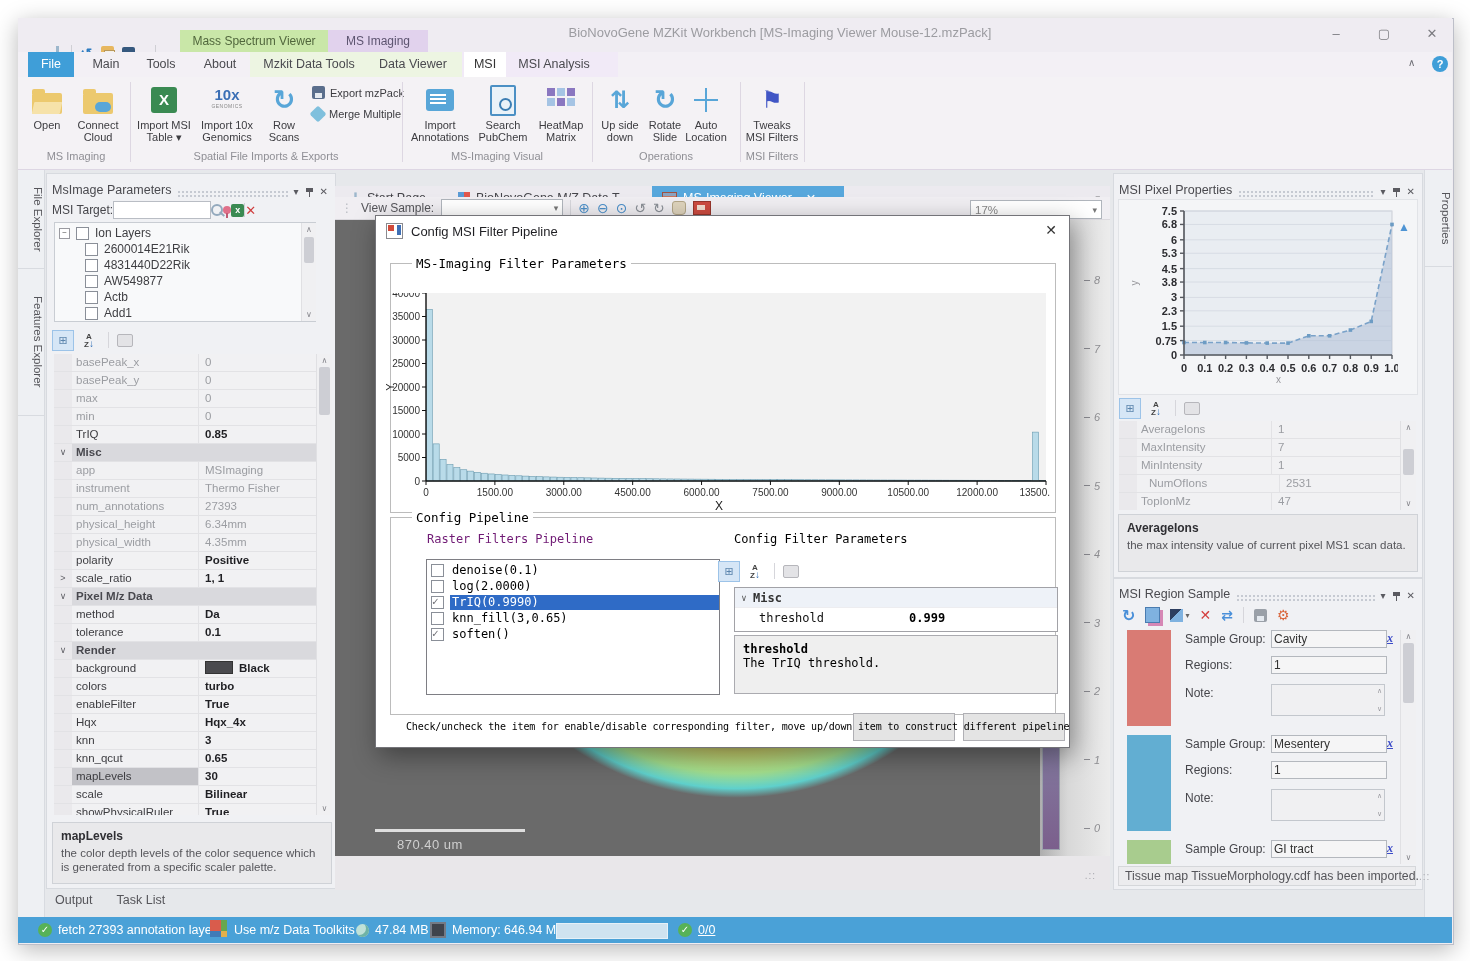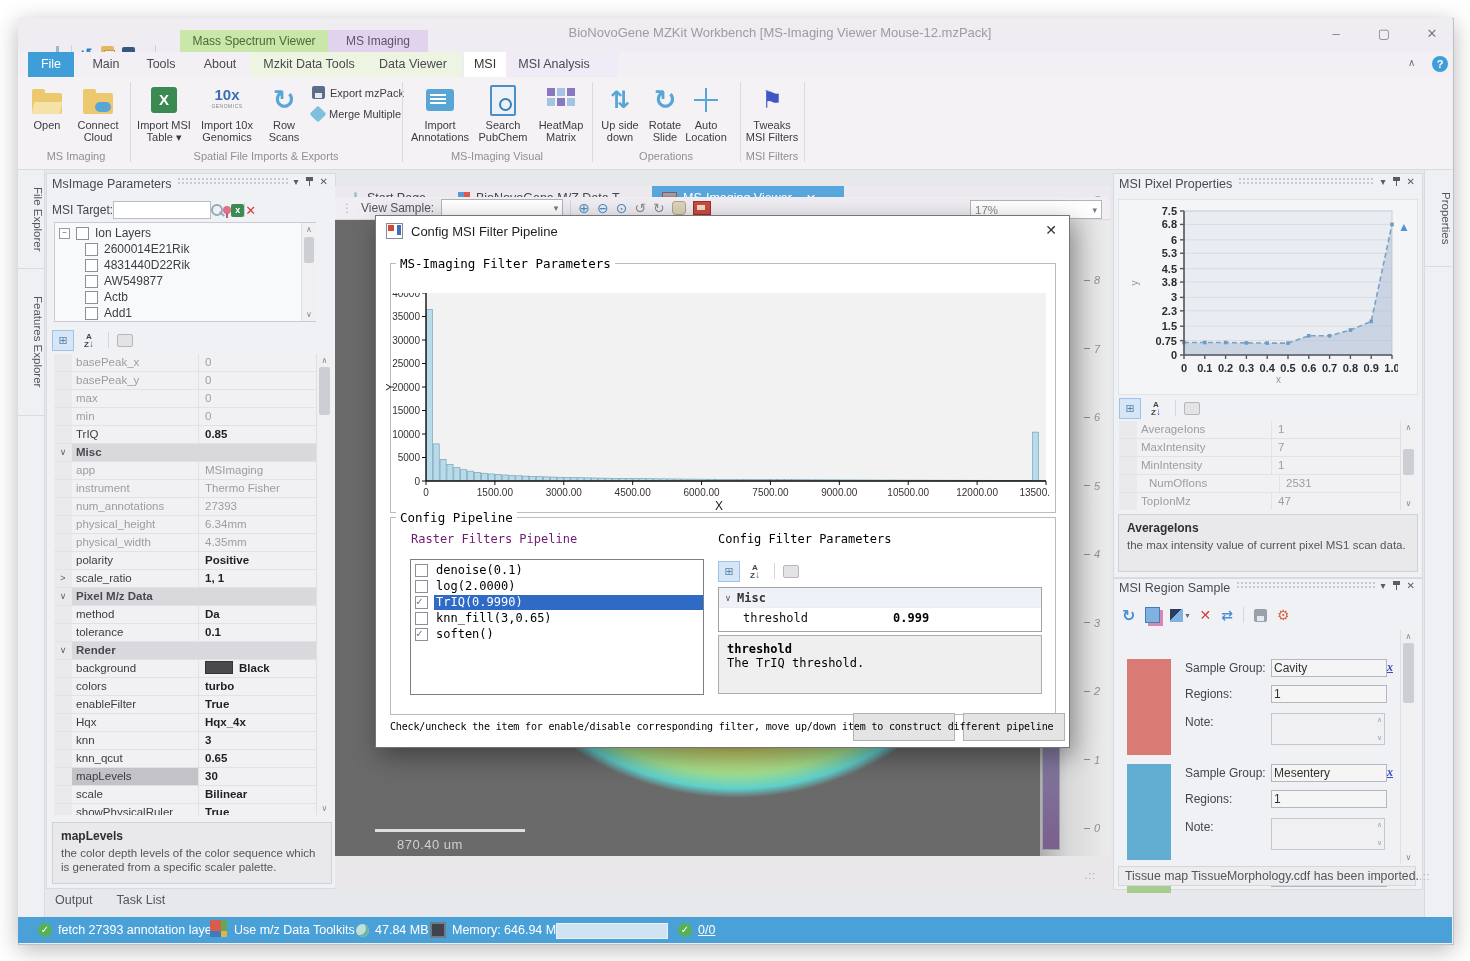--- a/index.html
+++ b/index.html
@@ -59,21 +59,21 @@
   .move-i::before,.move-i::after{content:"";position:absolute;background:#58a6d8;}
   .move-i::before{left:11px;top:0;width:2px;height:24px;}
   .move-i::after{left:0;top:11px;width:24px;height:2px;}
   .flag-g{color:#4156c5;font-size:24px;}
   
   .dock{left:18px;top:170px;width:1434px;height:747px;background:#e6e8eb;}
   .rail{background:#eef0f3;position:absolute;}
   .vtab{writing-mode:vertical-rl;color:#55555a;font-size:11.5px;padding:10px 0;text-align:center;border-bottom:1px solid #d8dbe0;width:100%;}
   
   .panel{position:absolute;background:#f0f1f4;border:1px solid #d7dadf;}
-  .phdr{position:absolute;height:20px;display:flex;align-items:flex-start;color:#4a4a4f;font-size:12.5px;gap:6px;}
+  .phdr{position:absolute;height:20px;display:flex;align-items:flex-end;color:#4a4a4f;font-size:12.5px;gap:6px;}
   .dots{flex:1;height:7px;background:radial-gradient(#c6cad2 1px,transparent 1.2px);background-size:4px 4px;}
   .hico{color:#5a5a60;font-size:10px;line-height:10px;}
   .pin-i{width:9px;height:9px;position:relative;}
   .pin-i::before{content:"";position:absolute;left:1px;top:0;width:7px;height:4px;background:#5a5a60;}
   .pin-i::after{content:"";position:absolute;left:4px;top:4px;width:1.5px;height:5px;background:#5a5a60;}
   .tool-ic{width:20px;height:19px;border:1px solid transparent;display:flex;align-items:center;justify-content:center;font-size:11px;color:#5b84ac;}
   .tool-ic.on{background:#d6e6f6;border-color:#9cc3e8;}
   .az{font-size:8px;line-height:7px;color:#444;font-weight:bold;text-align:center;}
   .az .dn{color:#2d6db5;font-size:10px;}
   .ppage{width:14px;height:11px;background:#e3e3e6;border:1px solid #b6b6bb;border-radius:2px;}
@@ -137,21 +137,21 @@
   .chip{width:12px;height:12px;background:#3f444c;border:2px solid #747a84;}
   .ptrack{position:absolute;top:6px;width:110px;height:14px;background:#cfe3f0;border:1px solid #e6f1f8;}
   .ulink{text-decoration:underline;}
   
   .dlg{left:375px;top:215px;width:693px;height:531px;background:#fff;border:1px solid #747479;box-shadow:4px 8px 24px rgba(0,0,0,.38);z-index:50;}
   .dlgtitle{position:absolute;left:0;top:0;width:100%;height:30px;background:#fff;display:flex;align-items:center;gap:8px;padding-left:10px;box-sizing:border-box;font-size:13px;color:#1f1f23;}
   .formicon{width:15px;height:14px;background:#fff;border:1px solid #8a8a8f;position:relative;}
   .formicon::before{content:"";position:absolute;left:1px;top:1px;width:6px;height:6px;background:#d04a3a;}
   .formicon::after{content:"";position:absolute;right:1px;top:1px;width:4px;height:10px;background:#3f6fb5;}
   .dclose{position:absolute;right:12px;top:6px;color:#333;font-size:14px;}
-  .mono{font-family:"DejaVu Sans Mono","Liberation Mono",monospace;}
+  .mono{font-family:"DejaVu Sans Mono","Liberation Mono",monospace;margin-left:16px;}
   .fs{position:absolute;border:1px solid #bcbcbc;}
   .fslabel{position:absolute;background:#fff;padding:0 4px;font-size:12.5px;color:#000;}
   .listbox{position:absolute;background:#fff;border:1px solid #7e7e84;padding-top:2px;}
   .plrow{height:16px;display:flex;align-items:center;gap:6px;padding-left:4px;font-size:12px;color:#000;}
   .plrow .pltext{flex:1;line-height:15px;padding-left:2px;}
   .plrow.sel .pltext{background:#2f6bc6;color:#fff;}
   .plrow.checked .cb::after{content:"✓";position:absolute;left:0px;top:-2px;color:#6e6e74;font-size:11px;}
   .dgrid{position:absolute;background:#fff;border:1px solid #a2a2a7;}
   .dgrow{display:flex;font-size:12px;align-items:center;}
   .dgrow.cat{background:#eef2f8;font-weight:bold;height:19px;}
@@ -748,21 +748,21 @@
     <span style="display:flex;align-items:center;gap:2px;">
       <span style="width:13px;height:13px;background:linear-gradient(135deg,#2c3e60 45%,#7fb2e0 45%);"></span>
       <span style="font-size:8px;color:#666;">▾</span>
     </span>
     <span style="color:#d43f3f;font-weight:bold;font-size:14px;">✕</span>
     <span style="color:#4a90d9;font-size:14px;font-weight:bold;">⇄</span>
     <span style="width:1px;height:16px;background:#d6d6db;"></span>
     <span class="floppy-s" style="background:#9aa0a8;"></span>
     <span style="color:#d9663c;font-size:14px;">⚙</span>
   </div>
-  <div class="abs" style="left:1119px;top:630px;width:281px;height:234px;overflow:hidden;margin-top:29px;">
+  <div class="abs" style="left:1119px;top:630px;width:281px;height:234px;overflow:hidden;">
 
   <div style="position:relative;height:96px;margin:0 0 9px 0;">
         <div style="position: absolute; left: 8px; top: 0px; width: 44px; height: 96px; background: rgb(217, 123, 116);"></div>
         <div style="position:absolute;left:66px;top:2px;color:#45454a;">Sample Group:</div>
         <input style="position: absolute; left: 152px; top: 0px; width: 110px; height: 14px; border: 1px solid rgb(180, 184, 190); background: rgb(245, 245, 246); font-size: 12px; color: rgb(51, 51, 51);" value="Cavity">
         <span style="position:absolute;left:268px;top:1px;color:#3b4bc8;font-family:'Liberation Serif',serif;font-style:italic;text-decoration:underline;font-weight:bold;">x</span>
         <div style="position:absolute;left:66px;top:28px;color:#45454a;">Regions:</div>
         <input style="position: absolute; left: 152px; top: 26px; width: 110px; height: 14px; border: 1px solid rgb(180, 184, 190); background: rgb(245, 245, 246); font-size: 12px; color: rgb(51, 51, 51);" value="1">
         <div style="position:absolute;left:66px;top:56px;color:#45454a;">Note:</div>
         <div style="position:absolute;left:152px;top:54px;width:112px;height:30px;border:1px solid #c3c7cd;background:#f0f0f2;">

